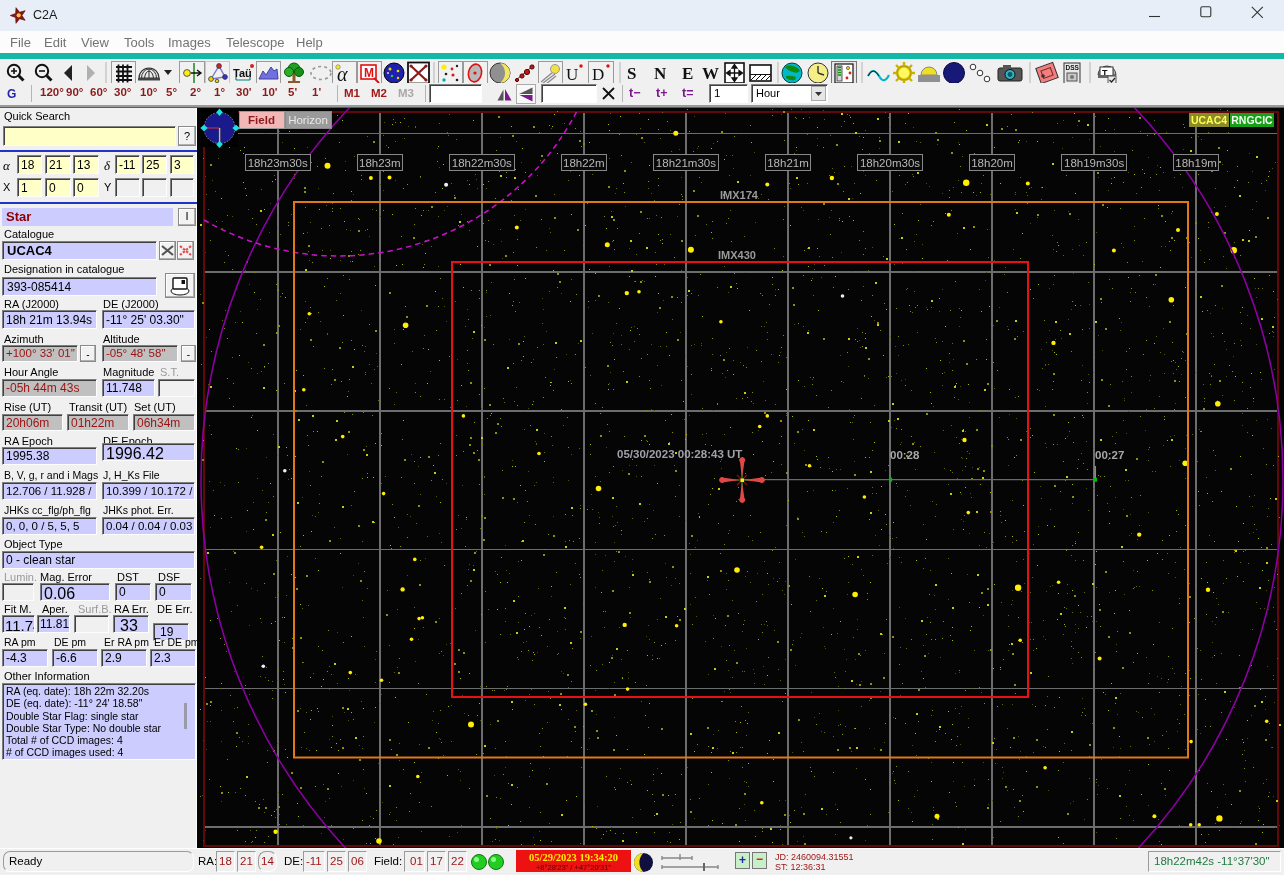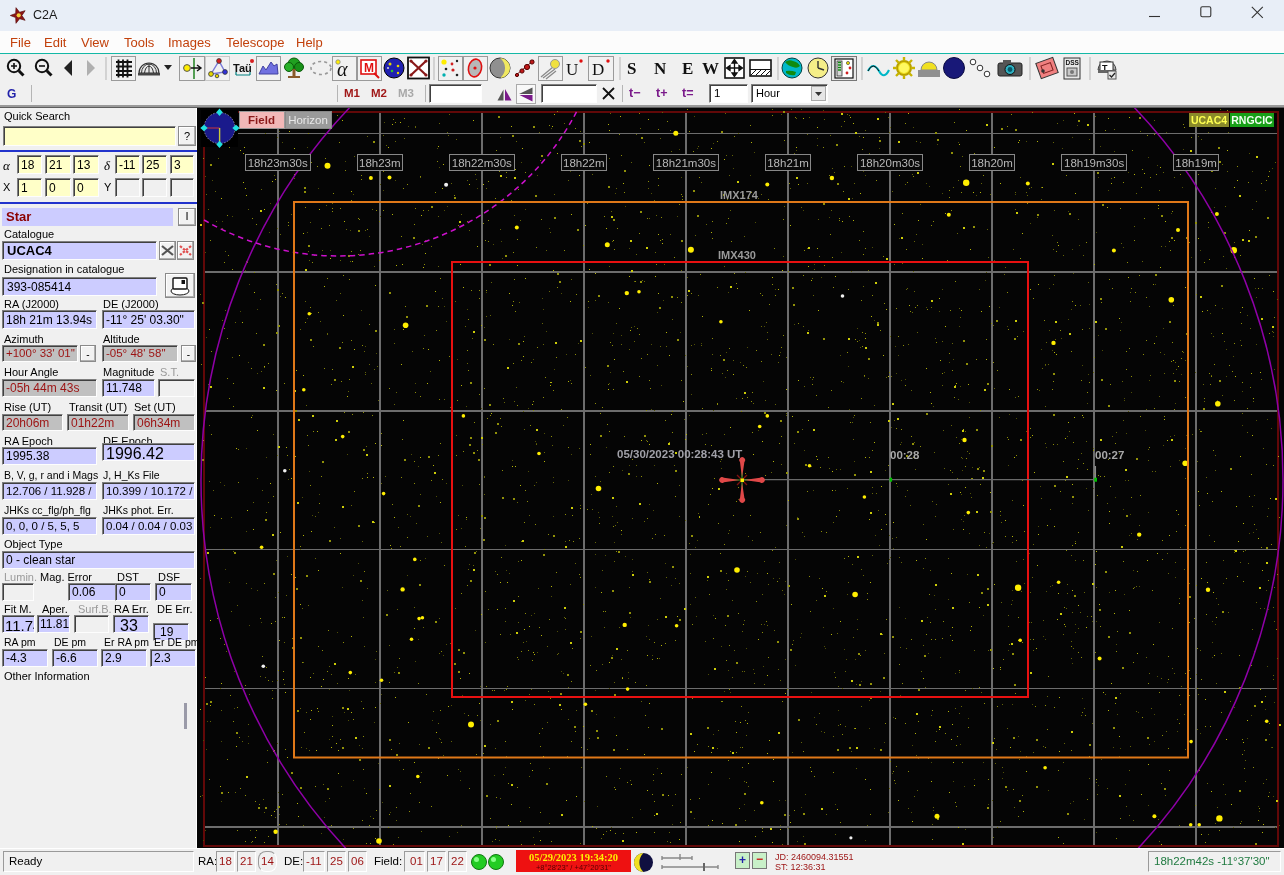--- a/index.html
+++ b/index.html
@@ -1,22 +1,22 @@
 <!DOCTYPE html>
 <html><head>
 <meta charset="utf-8">
 <style>
 * { margin:0; padding:0; box-sizing:border-box; }
 html,body { width:1284px; height:875px; overflow:hidden; }
 body { font-family:"Liberation Sans", sans-serif; background:#f0f0f0; position:relative; }
 .abs { position:absolute; }
 #titlebar { left:0; top:0; width:1284px; height:31px; background:#e8eef7; }
-#menubar { left:0; top:31px; width:1284px; height:22px; background:#fcfcfc; font-size:13px; color:#c2410c; }
+#menubar { left:0; top:31px; width:1284px; height:22px; background:#fcfcfc; font-size:13px; color:#737373; }
 #menubar span { position:absolute; top:4px; }
-#toolbar1 { left:0; top:53px; width:1284px; height:30px; background:#f0f0f0; border-top:1px solid #14b8a6; }
+#toolbar1 { left:0; top:53px; width:1284px; height:30px; background:#f0f0f0; border-top:6px solid #14b8a6; }
 #toolbar2 { left:0; top:83px; width:1284px; height:23px; background:#f0f0f0; }
 #tbedge { left:0; top:105px; width:1284px; height:3px; background:#9a9a9a; border-bottom:1px solid #5e5e5e; }
 #sidebar { left:0; top:107px; width:197px; height:741px; background:#f0f0f0; font-size:11px; border-right:1px solid #fff; }
 #chartwrap { left:197px; top:107px; width:1087px; height:741px; background:#000; }
 #statusbar { left:0; top:848px; width:1284px; height:27px; background:#f0f0f0; border-top:1px solid #fff; font-size:11px; }
 .sunk { border:1px solid; border-color:#7f7f7f #fdfdfd #fdfdfd #7f7f7f; box-shadow:inset 1px 1px 0 #404040; }
 .sunk2 { border:1px solid; border-color:#9a9a9a #fff #fff #9a9a9a; }
 .lav { background:#ccccff; }
 .yel { background:#ffffc8; }
 .gry { background:#c0c0c0; }
@@ -241,20 +241,34 @@
 <text x="1102" y="16.5" font-size="9" font-weight="bold" fill="#111">T</text>
 <rect x="1098" y="16" width="18" height="3" fill="#666"></rect>
 <rect x="1108" y="17" width="8" height="8" fill="#e8e8e8" stroke="#555"></rect>
 <path d="M1109.5 21 l2 2 3.5 -4" stroke="#222" stroke-width="1.2" fill="none"></path>
 </svg>
 </div>
 
 <div id="toolbar2" class="abs">
   <span class="abs" style="left:7px;top:4px;font-size:12px;font-weight:bold;color:#2222aa;">G</span>
   <div class="abs" style="left:31px;top:2px;width:1px;height:17px;background:#b5b5b5"></div>
+  <div class="abs" style="left:0;top:3px;width:340px;height:18px;font-size:11.5px;font-weight:bold;color:#8b1a1a;">
+    <span class="abs" style="left:40px">120°</span>
+      <span class="abs" style="left:66px">90°</span>
+      <span class="abs" style="left:90px">60°</span>
+      <span class="abs" style="left:114px">30°</span>
+      <span class="abs" style="left:140px">10°</span>
+      <span class="abs" style="left:166px">5°</span>
+      <span class="abs" style="left:190px">2°</span>
+      <span class="abs" style="left:214px">1°</span>
+      <span class="abs" style="left:236px">30'</span>
+      <span class="abs" style="left:262px">10'</span>
+      <span class="abs" style="left:288px">5'</span>
+      <span class="abs" style="left:312px">1'</span>
+  </div>
   <div class="abs" style="left:337px;top:2px;width:1px;height:17px;background:#b5b5b5"></div>
   <span class="abs" style="left:344px;top:4px;font-size:11.5px;font-weight:bold;color:#a01818;">M1</span>
   <span class="abs" style="left:371px;top:4px;font-size:11.5px;font-weight:bold;color:#a01818;">M2</span>
   <span class="abs" style="left:398px;top:4px;font-size:11.5px;font-weight:bold;color:#a8a8a8;">M3</span>
   <div class="abs" style="left:425px;top:2px;width:1px;height:17px;background:#b5b5b5"></div>
   <div class="abs sunk" style="left:429px;top:1px;width:53px;height:19px;background:#fff;"></div>
   <svg class="abs" style="left:495px;top:1px" width="110" height="21">
     <path d="M2.5 16.5 L8.5 16.5 L8.5 5.5 Z" fill="#555"></path>
     <path d="M10 16.5 L16.5 16.5 L10 5 Z" fill="#7a1a8a"></path>
     <rect x="21.5" y="0.5" width="19" height="19" fill="#f8f8f8" stroke="#aaa"></rect>
@@ -357,21 +371,21 @@
   <div class="lbl" style="left:103px;top:397px;font-size:10.5px;">JHKs phot. Err.</div>
   <div class="fld lav sunk" style="left:2px;top:410px;width:95px;height:18px;font-size:11.5px;padding:2px 0 0 3px;">0, 0, 0 / 5, 5, 5</div>
   <div class="fld lav sunk" style="left:102px;top:410px;width:93px;height:18px;font-size:11.5px;padding:2px 0 0 3px;">0.04 / 0.04 / 0.03</div>
   <div class="lbl" style="left:4px;top:431px;">Object Type</div>
   <div class="fld lav sunk" style="left:2px;top:444px;width:193px;height:18px;font-size:12px;padding:1px 0 0 3px;">0 - clean star</div>
   <div class="lbl" style="left:4px;top:464px;color:#9a9a9a;">Lumin.</div>
   <div class="lbl" style="left:40px;top:464px;">Mag. Error</div>
   <div class="lbl" style="left:117px;top:464px;">DST</div>
   <div class="lbl" style="left:158px;top:464px;">DSF</div>
   <div class="fld sunk" style="left:2px;top:476px;width:32px;height:18px;background:#f0f0f0;"></div>
-  <div class="fld lav sunk" style="left:40px;top:476px;width:70px;height:18px;font-size:12px;padding:1px 0 0 3px;margin-left:28px;">0.06</div>
+  <div class="fld lav sunk" style="left:40px;top:476px;width:70px;height:18px;font-size:16px;padding:1px 0 0 3px;">0.06</div>
   <div class="fld lav sunk" style="left:115px;top:476px;width:36px;height:18px;font-size:12px;padding:1px 0 0 3px;">0</div>
   <div class="fld lav sunk" style="left:155px;top:476px;width:37px;height:18px;font-size:12px;padding:1px 0 0 3px;">0</div>
   <div class="lbl" style="left:4px;top:496px;">Fit M.</div>
   <div class="lbl" style="left:42px;top:496px;">Aper.</div>
   <div class="lbl" style="left:78px;top:496px;color:#9a9a9a;">Surf.B.</div>
   <div class="lbl" style="left:114px;top:496px;">RA Err.</div>
   <div class="lbl" style="left:157px;top:496px;">DE Err.</div>
   <div class="fld lav sunk" style="left:2px;top:508px;width:33px;height:18px;font-size:15px;padding:1px 0 0 2px;">11.74</div>
   <div class="fld lav sunk" style="left:37px;top:508px;width:33px;height:18px;font-size:12px;padding:1px 0 0 2px;">11.81</div>
   <div class="fld sunk" style="left:74px;top:508px;width:35px;height:18px;background:#f0f0f0;"></div>
@@ -379,20 +393,21 @@
   <div class="fld lav sunk" style="left:153px;top:508px;width:36px;height:18px;font-size:12px;padding:1px 0 0 6px;margin-top:8px;">19</div>
   <div class="lbl" style="left:4px;top:529px;font-size:10.5px;">RA pm</div>
   <div class="lbl" style="left:54px;top:529px;font-size:10.5px;">DE pm</div>
   <div class="lbl" style="left:104px;top:529px;font-size:10.5px;">Er RA pm</div>
   <div class="lbl" style="left:154px;top:529px;font-size:10.5px;">Er DE pm</div>
   <div class="fld lav sunk" style="left:2px;top:542px;width:46px;height:18px;font-size:12px;padding:1px 0 0 3px;">-4.3</div>
   <div class="fld lav sunk" style="left:52px;top:542px;width:46px;height:18px;font-size:12px;padding:1px 0 0 3px;">-6.6</div>
   <div class="fld lav sunk" style="left:101px;top:542px;width:46px;height:18px;font-size:12px;padding:1px 0 0 3px;">2.9</div>
   <div class="fld lav sunk" style="left:150px;top:542px;width:46px;height:18px;font-size:12px;padding:1px 0 0 3px;">2.3</div>
   <div class="lbl" style="left:4px;top:563px;">Other Information</div>
+  <div class="fld lav sunk" style="left:2px;top:576px;width:194px;height:77px;font-size:10.5px;line-height:12.3px;padding:1px 0 0 3px;">RA (eq. date):  18h 22m 32.20s<br>DE (eq. date):  -11° 24' 18.58"<br>Double Star Flag: single star<br>Double Star Type: No double star<br>Total # of CCD images: 4<br># of CCD images used: 4</div>
   <div class="abs" style="left:184px;top:596px;width:3px;height:26px;background:#9a9aa8;"></div>
 </div>
 
 <div id="chartwrap" class="abs">
 <svg width="1087" height="741" viewBox="197 107 1087 741" shape-rendering="crispEdges" font-family="Liberation Sans">
   <rect x="197" y="107" width="1087" height="741" fill="#050505"></rect>
 
   <g stroke="#6d6d6d" stroke-width="1.6">
     <line x1="277.7" y1="113" x2="277.7" y2="845"></line>
 <line x1="379.8" y1="113" x2="379.8" y2="845"></line>
@@ -593,21 +608,21 @@
   <text x="308" y="124" font-size="11.5" fill="#e8e8e8" text-anchor="middle">Horizon</text>
 
   <rect x="1189" y="113" width="40" height="14" fill="#8a8a2a"></rect>
   <text x="1209" y="124" font-size="10.5" font-weight="bold" fill="#ffff50" text-anchor="middle">UCAC4</text>
   <rect x="1230" y="113" width="44" height="14" fill="#18a018"></rect>
   <text x="1252" y="124" font-size="10.5" font-weight="bold" fill="#f0fff0" text-anchor="middle">RNGCIC</text>
 </svg>
 </div>
 
 <div id="statusbar" class="abs">
-  <div class="fld sunk2" style="left:3px;top:2px;width:191px;height:21px;background:#f0f0f0;font-size:11.5px;padding:3px 0 0 5px;">Ready</div>
+  <div class="fld sunk2" style="left:3px;top:2px;width:191px;height:21px;background:#f0f0f0;font-size:11.5px;padding:3px 0 0 5px;border-radius:7px;">Ready</div>
   <span class="abs" style="left:198px;top:6px;font-size:11.5px;">RA:</span>
   <div class="fld sunk2 dr" style="left:216px;top:2px;width:19px;height:21px;font-size:11.5px;padding:3px 0 0 2px;background:#f0f0f0;">18</div>
   <div class="fld sunk2 dr" style="left:237px;top:2px;width:19px;height:21px;font-size:11.5px;padding:3px 0 0 2px;background:#f0f0f0;">21</div>
   <div class="fld sunk2 dr" style="left:258px;top:2px;width:19px;height:21px;font-size:11.5px;padding:3px 0 0 2px;background:#f0f0f0;border-radius:8px;">14</div>
   <span class="abs" style="left:284px;top:6px;font-size:11.5px;">DE:</span>
   <div class="fld sunk2 dr" style="left:303px;top:2px;width:22px;height:21px;font-size:11.5px;padding:3px 0 0 2px;background:#f0f0f0;">-11</div>
   <div class="fld sunk2 dr" style="left:327px;top:2px;width:19px;height:21px;font-size:11.5px;padding:3px 0 0 2px;background:#f0f0f0;">25</div>
   <div class="fld sunk2 dr" style="left:348px;top:2px;width:19px;height:21px;font-size:11.5px;padding:3px 0 0 2px;background:#f0f0f0;">06</div>
   <span class="abs" style="left:374px;top:6px;font-size:11.5px;">Field:</span>
   <div class="fld sunk2 dr" style="left:404px;top:2px;width:21px;height:21px;font-size:11.5px;padding:3px 0 0 5px;">01</div>

